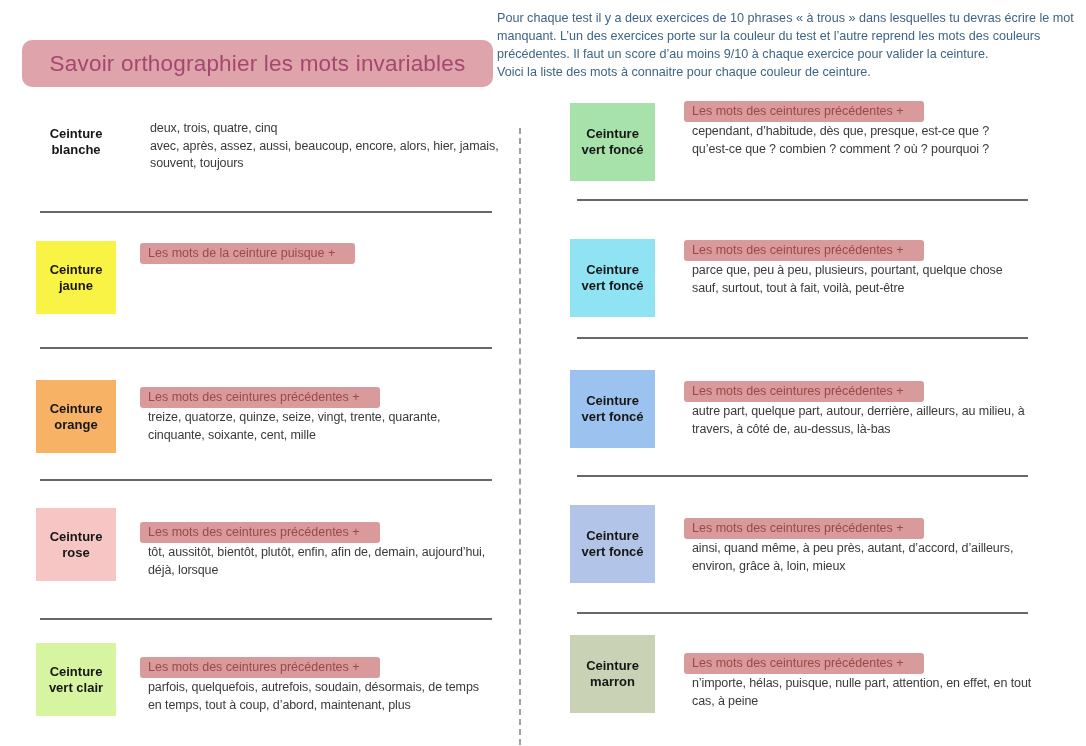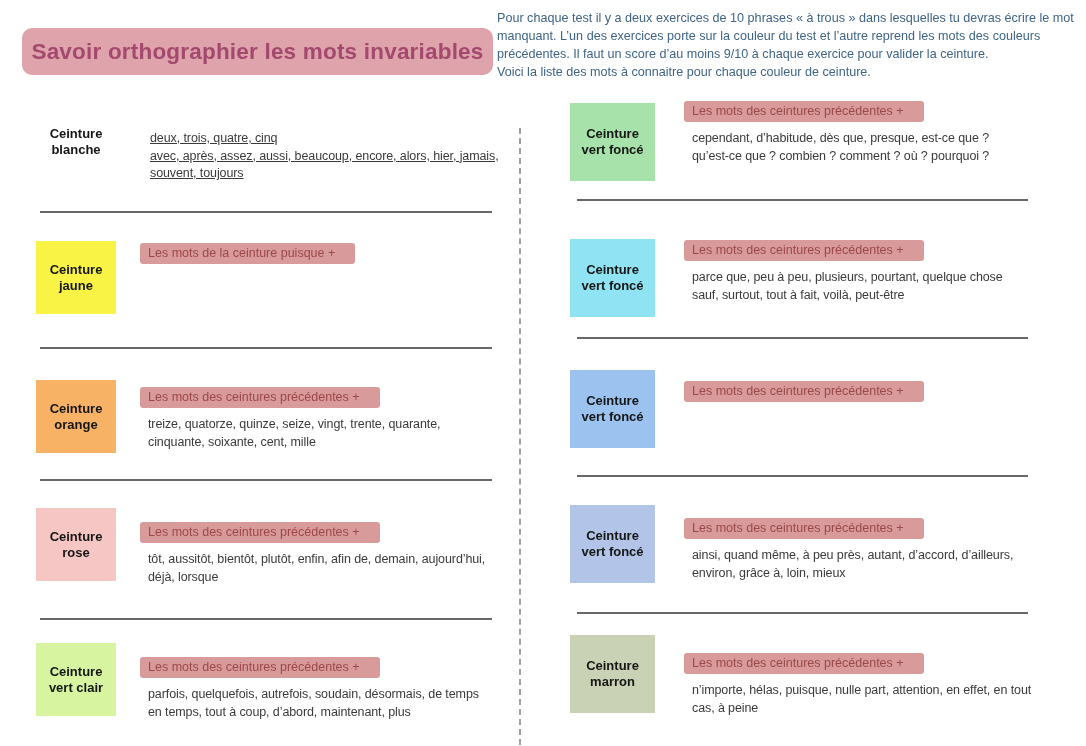--- a/index.html
+++ b/index.html
@@ -3,24 +3,24 @@
 <meta charset="utf-8">
 <style>
   html,body{margin:0;padding:0;}
   body{
     width:1086px;height:746px;position:relative;overflow:hidden;
     background:#ffffff;
     font-family:"Liberation Sans", sans-serif;
     -webkit-font-smoothing:antialiased;
   }
   .title-box{
-    position:absolute;left:22px;top:28px;width:471px;height:47px;
+    position:absolute;left:22px;top:40px;width:471px;height:47px;
     background:#dfa3ac;border-radius:10px;
     display:flex;align-items:center;justify-content:center;
-    font-size:22.5px;font-weight:bold;color:#a3486e;letter-spacing:0.2px;
+    font-size:22.5px;font-weight:normal;color:#a3486e;letter-spacing:0.2px;
   }
   .intro{
     position:absolute;left:497px;top:10px;width:588px;
     font-size:12.6px;line-height:1.42;color:#3f6486;
     white-space:pre-line;font-weight:500;
   }
   .vdivider{
     position:absolute;left:519px;top:128px;height:617px;width:0;
     border-left:2px dashed #9aa2a2;
   }
@@ -38,23 +38,23 @@
     position:absolute;display:flex;align-items:flex-start;justify-content:center;
     text-align:center;
   }
   .row-text{position:absolute;}
   .hl{
     display:inline-block;background:#d89a9a;color:#9d4848;
     font-size:12.5px;line-height:1.3;padding:2px 20px 3px 8px;border-radius:3px;
   }
   .words{
     font-size:12.5px;color:#3a3a3a;line-height:1.40;white-space:pre-line;
-    margin-top:8px;letter-spacing:-0.1px;padding-left:8px;
+    margin-top:1px;letter-spacing:-0.1px;padding-left:8px;
   }
-  .words.noindent{padding-left:0;margin-top:18px;text-decoration:underline;}
+  .words.noindent{padding-left:0;margin-top:8px;}
   .hr{
     position:absolute;height:0;border-top:2px solid #4d4d4d;opacity:.85;
   }
 </style>
 </head>
 <body>
 
 <div class="title-box">
   <span>Savoir orthographier les mots invariables</span>
 </div>
@@ -139,20 +139,22 @@
 sauf, surtout, tout à fait, voilà, peut-être</div>
 </div>
 <div class="hr" style="left:577px;top:337px;width:451px"></div>
 
 <div class="belt-box rgt" style="left: 570px; top: 370px; background: rgb(156, 194, 240);">
   <span class="belt-label">Ceinture
 vert foncé</span>
 </div>
 <div class="row-text" style="left:684px;top:381px;width:385px">
   <span class="hl">Les mots des ceintures précédentes +</span>
+  <div class="words">autre part, quelque part, autour, derrière, ailleurs, au milieu, à
+travers, à côté de, au-dessus, là-bas</div>
 </div>
 <div class="hr" style="left:577px;top:475px;width:451px"></div>
 
 <div class="belt-box rgt" style="left: 570px; top: 505px; background: rgb(178, 196, 231);">
   <span class="belt-label">Ceinture
 vert foncé</span>
 </div>
 <div class="row-text" style="left:684px;top:518px;width:385px">
   <span class="hl">Les mots des ceintures précédentes +</span>
   <div class="words">ainsi, quand même, à peu près, autant, d’accord, d’ailleurs,

